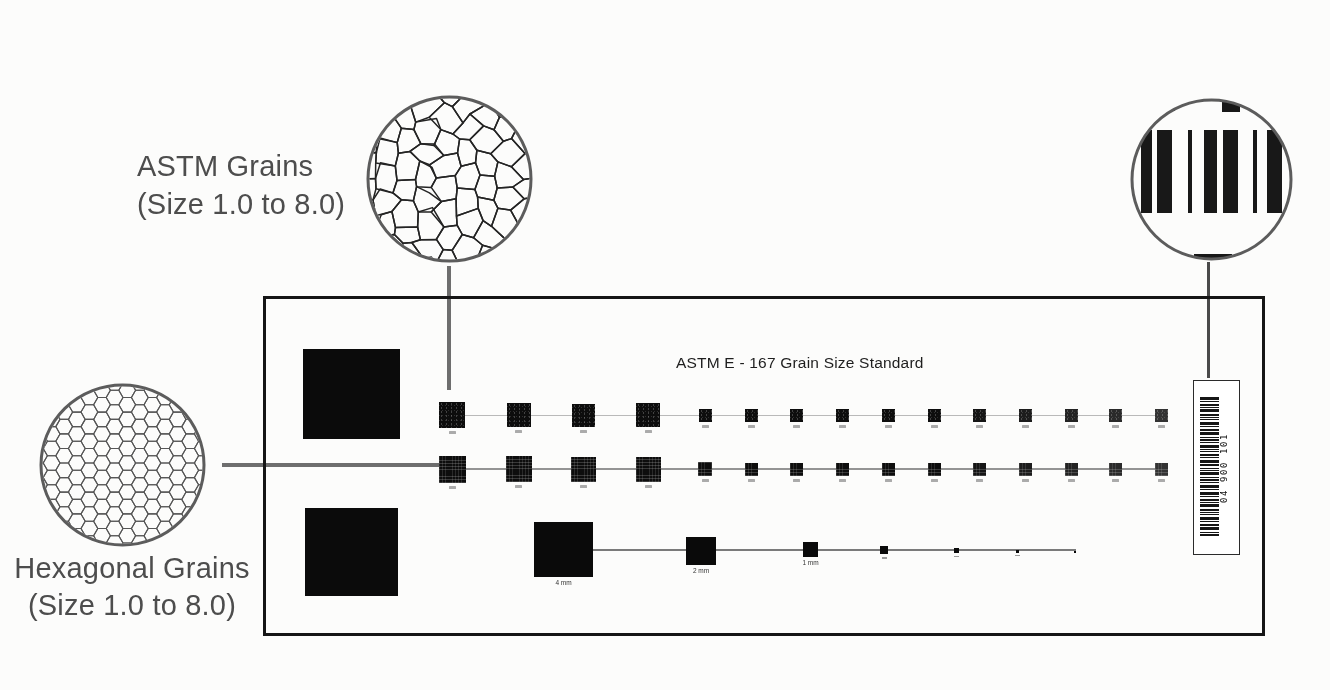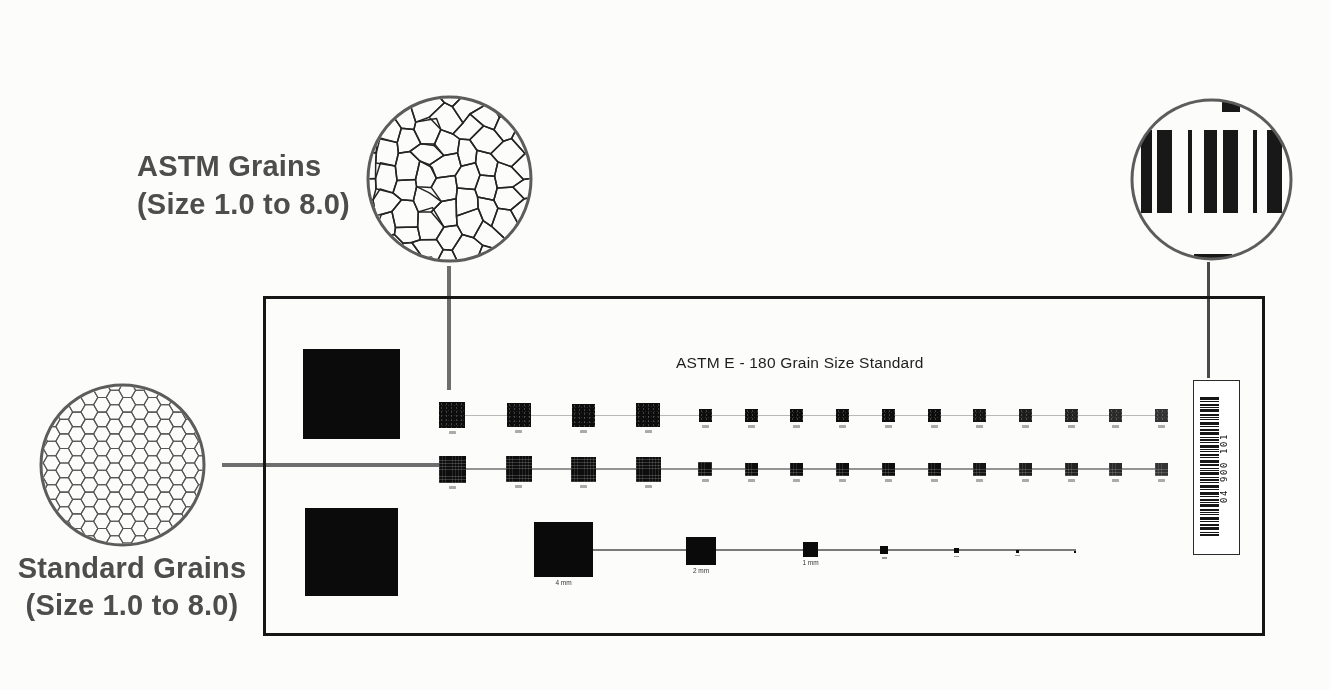--- a/index.html
+++ b/index.html
@@ -1,20 +1,20 @@
 <!DOCTYPE html>
 <html><head>
 <meta charset="utf-8">
 <style>
   html,body{margin:0;padding:0;background:#fcfcfb;}
   .canvas{position:relative;width:1330px;height:690px;background:#fcfcfb;overflow:hidden;
           font-family:"Liberation Sans",sans-serif;}
   .abs{position:absolute;}
   
-  .callout-label{color:#4d4d4d;font-size:29px;line-height:38px;letter-spacing:.2px;font-weight:bold;}
+  .callout-label{color:#4d4d4d;font-size:29px;line-height:38px;letter-spacing:.2px;}
   
   .connector{background:#6e6e6e;}
   
   .card{position:absolute;left:263px;top:296px;width:996px;height:334px;
         border:3px solid #161616;background:transparent;}
   .card-title{position:absolute;left:410px;top:55px;font-size:15.5px;color:#1e1e1e;
               letter-spacing:.2px;white-space:nowrap;}
   .ref-square{position:absolute;background:#0b0b0b;}
   .row-line{position:absolute;height:1.5px;background:#b9b9b9;}
   .row-line2{position:absolute;height:2px;background:#949494;}
@@ -400,21 +400,21 @@
         <polygon points="184.8,101.8 180.6,109.1 172.2,109.1 168.0,101.8 172.2,94.6 180.6,94.6"></polygon>
         <polygon points="184.8,116.4 180.6,123.7 172.2,123.7 168.0,116.4 172.2,109.1 180.6,109.1"></polygon>
         <polygon points="184.8,130.9 180.6,138.2 172.2,138.2 168.0,130.9 172.2,123.7 180.6,123.7"></polygon>
         <polygon points="184.8,145.5 180.6,152.8 172.2,152.8 168.0,145.5 172.2,138.2 180.6,138.2"></polygon>
         <polygon points="184.8,160.0 180.6,167.3 172.2,167.3 168.0,160.0 172.2,152.8 180.6,152.8"></polygon>
         <polygon points="184.8,174.6 180.6,181.9 172.2,181.9 168.0,174.6 172.2,167.3 180.6,167.3"></polygon>
       </g>
       <ellipse cx="83.5" cy="82" rx="81.5" ry="80" fill="none" stroke="#5c5c5c" stroke-width="3"></ellipse>
     </svg>
   <div class="abs callout-label" style="left:3px;top:550px;width:258px;text-align:center;line-height:37px;">
-    <div>Standard Grains</div>
+    <div>Hexagonal Grains</div>
     <div>(Size 1.0 to 8.0)</div>
   </div>
 
   <svg class="abs" style="left:1130px;top:98px;" width="163" height="163" viewBox="0 0 163 163">
     <defs>
         <clipPath id="bcclip">
           <circle cx="81.5" cy="81.5" r="79"></circle>
         </clipPath>
       </defs>
     <g clip-path="url(#bcclip)" fill="#181818">
@@ -426,21 +426,21 @@
       <rect x="74" y="32" width="13" height="83"></rect>
       <rect x="93" y="32" width="15" height="83"></rect>
       <rect x="123" y="32" width="4" height="83"></rect>
       <rect x="137" y="32" width="15" height="83"></rect>
       <rect x="64" y="156" width="38" height="5"></rect>
     </g>
     <circle cx="81.5" cy="81.5" r="79.5" fill="none" stroke="#5c5c5c" stroke-width="3"></circle>
   </svg>
 
   <div class="card">
-    <div class="card-title">ASTM E - 180 Grain Size Standard</div>
+    <div class="card-title">ASTM E - 167 Grain Size Standard</div>
 
     <div class="ref-square" style="left:37px;top:50px;width:97px;height:90px;"></div>
     <div class="ref-square" style="left:39px;top:209px;width:93px;height:88px;"></div>
 
     <div class="row-line" style="left:186px;top:115.5px;width:709px;"></div>
     <div class="row-line2" style="left:177px;top:169px;width:718px;"></div>
 
     <div id="row1">
         <div class="patch tex-astm" style="left: 173px; top: 103px; width: 26px; height: 26px; background-color: rgb(13, 13, 13);"></div>
         <div class="patch-tick" style="left: 182.5px; top: 132px;"></div>

